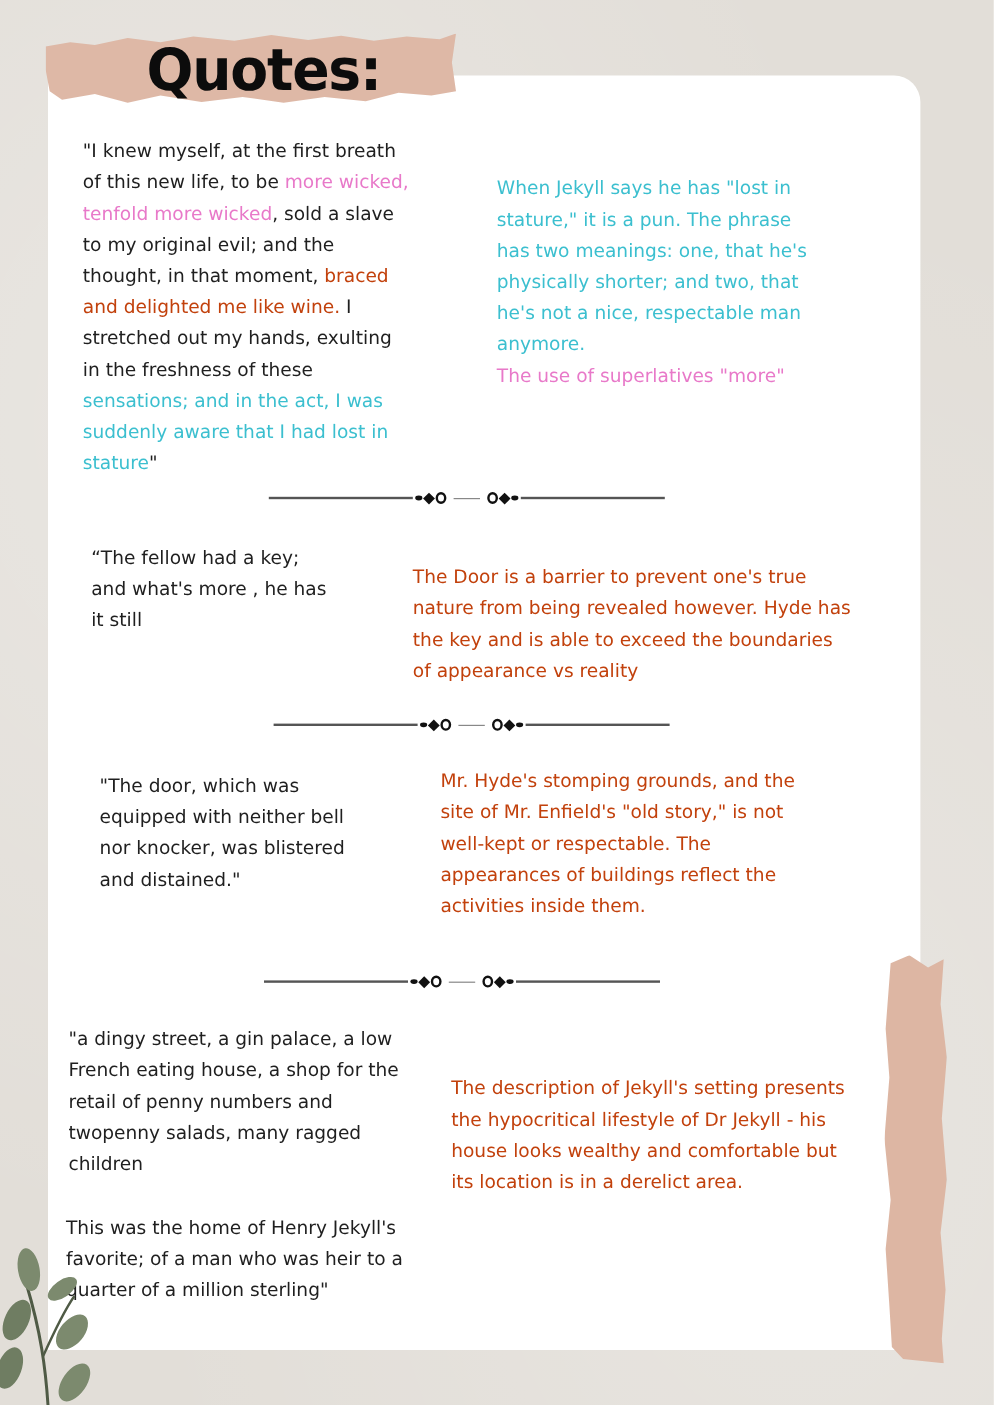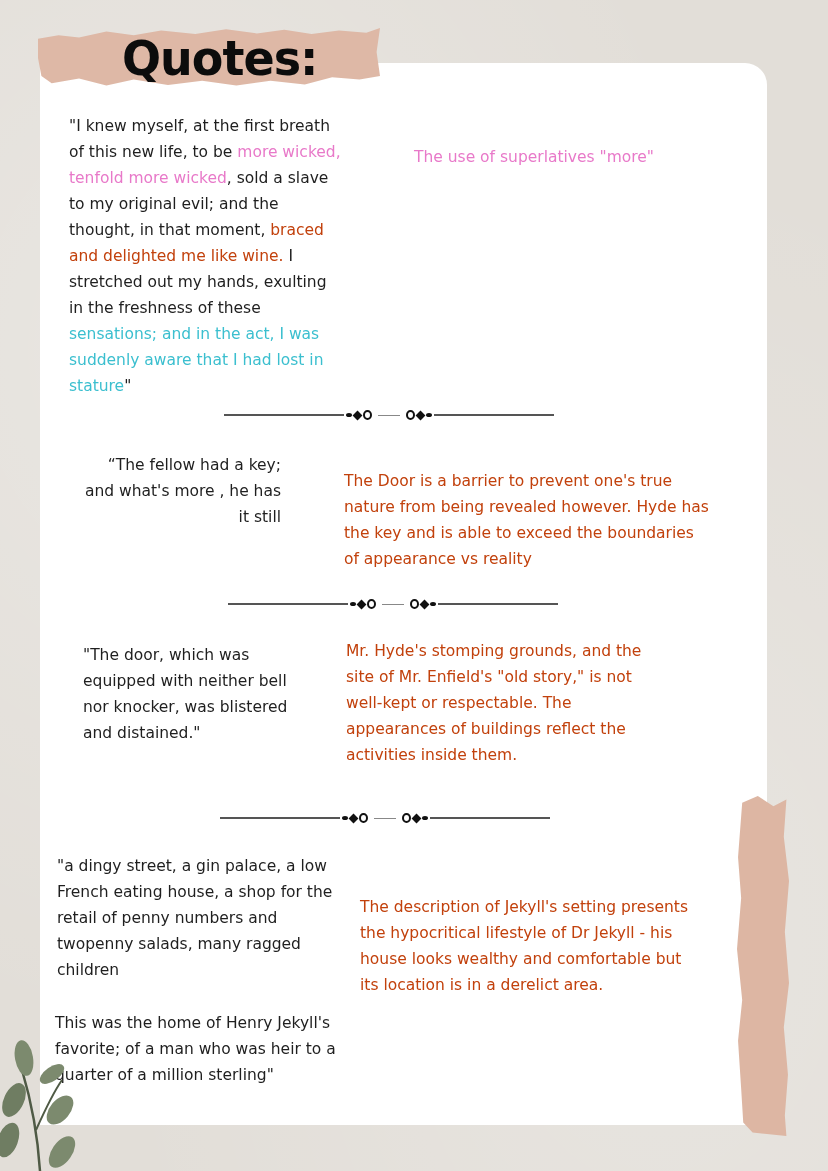--- a/index.html
+++ b/index.html
@@ -75,74 +75,75 @@
 <div class="bg-texture"></div>
 <div class="card"></div>
 
 <div class="title-tape"></div>
 <h1 class="title">Quotes:</h1>
 
 <div class="block quote" style="left:69px; top:113px; width:275px;">
   <span class="quote">"I knew myself, at the first breath of this new life, to be </span><span class="pink">more wicked, tenfold more wicked</span><span class="quote">, sold a slave to my original evil; and the thought, in that moment, </span><span class="purple">braced and delighted me like wine.</span><span class="quote"> I stretched out my hands, exulting in the freshness of these </span><span class="cyan">sensations; and in the act, I was suddenly aware that I had lost in stature</span><span class="quote">"</span>
 </div>
 <div class="block" style="left:414px; top:144px; width:262px;">
+  <div class="cyan">When Jekyll says he has "lost in stature," it is a pun. The phrase has two meanings: one, that he's physically shorter; and two, that he's not a nice, respectable man anymore.</div>
   <div class="pink">The use of superlatives "more"</div>
 </div>
 
 <div class="divider" style="left:224px; top:408px; width:330px;">
   <div class="line"></div>
   <div class="orn">
       <span class="dot"></span>
       <span class="dia"></span>
       <span class="curl"></span>
       <span class="mid"></span>
       <span class="curl"></span>
       <span class="dia"></span>
       <span class="dot"></span>
     </div>
   <div class="line"></div>
 </div>
 
-<div class="block quote" style="left:76px; top:452px; width:205px;text-align:right;">“The fellow had a key; and what's more , he has it still</div>
+<div class="block quote" style="left:76px; top:452px; width:205px;">“The fellow had a key; and what's more , he has it still</div>
 <div class="block purple" style="left:344px; top:468px; width:368px;"> The Door is a barrier to prevent one's true nature from being revealed however. Hyde has the key and is able to exceed the boundaries of appearance vs reality</div>
 
 <div class="divider" style="left:228px; top:597px; width:330px;">
   <div class="line"></div>
   <div class="orn">
       <span class="dot"></span>
       <span class="dia"></span>
       <span class="curl"></span>
       <span class="mid"></span>
       <span class="curl"></span>
       <span class="dia"></span>
       <span class="dot"></span>
     </div>
   <div class="line"></div>
 </div>
 
 <div class="block quote" style="left:83px; top:642px; width:210px;">"The door, which was equipped with neither bell nor knocker, was blistered and distained."</div>
-<div class="block purple" style="left:346px; top:638px; width:300px;">Mr. Hyde's stomping grounds, and the site of Mr. Enfield's "old story," is not well-kept or respectable. The appearances of buildings reflect the activities inside them.</div>
+<div class="block purple" style="left:367px; top:638px; width:300px;">Mr. Hyde's stomping grounds, and the site of Mr. Enfield's "old story," is not well-kept or respectable. The appearances of buildings reflect the activities inside them.</div>
 
 <div class="divider" style="left:220px; top:811px; width:330px;">
   <div class="line"></div>
   <div class="orn">
       <span class="dot"></span>
       <span class="dia"></span>
       <span class="curl"></span>
       <span class="mid"></span>
       <span class="curl"></span>
       <span class="dia"></span>
       <span class="dot"></span>
     </div>
   <div class="line"></div>
 </div>
 
 <div class="block quote" style="left:57px; top:853px; width:280px;">"a dingy street, a gin palace, a low French eating house, a shop for the retail of penny numbers and twopenny salads, many ragged children</div>
 <div class="block quote" style="left:55px; top:1010px; width:285px; text-align:left;">This was the home of Henry Jekyll's favorite; of a man who was heir to a quarter of a million sterling"</div>
-<div class="block purple" style="left:360px; top:894px; width:335px;">The description of Jekyll's setting presents the hypocritical lifestyle of Dr Jekyll - his house looks wealthy and comfortable but its location is in a derelict area.</div>
+<div class="block purple" style="left:376px; top:894px; width:335px;">The description of Jekyll's setting presents the hypocritical lifestyle of Dr Jekyll - his house looks wealthy and comfortable but its location is in a derelict area.</div>
 
 <div class="side-tape"></div>
 
 <svg class="plant" viewBox="0 0 90 141">
   <path d="M40 141 C38 110 34 80 22 40" stroke="#4f5a45" stroke-width="2.5" fill="none"></path>
   <path d="M36 100 C45 80 55 60 62 50" stroke="#4f5a45" stroke-width="2" fill="none"></path>
   <ellipse cx="24" cy="28" rx="9" ry="18" fill="#7c8a6e" transform="rotate(-10 24 28)"></ellipse>
   <ellipse cx="52" cy="44" rx="7" ry="14" fill="#7c8a6e" transform="rotate(55 52 44)"></ellipse>
   <ellipse cx="14" cy="70" rx="10" ry="18" fill="#6f7d62" transform="rotate(25 14 70)"></ellipse>
   <ellipse cx="60" cy="80" rx="10" ry="17" fill="#7c8a6e" transform="rotate(40 60 80)"></ellipse>

